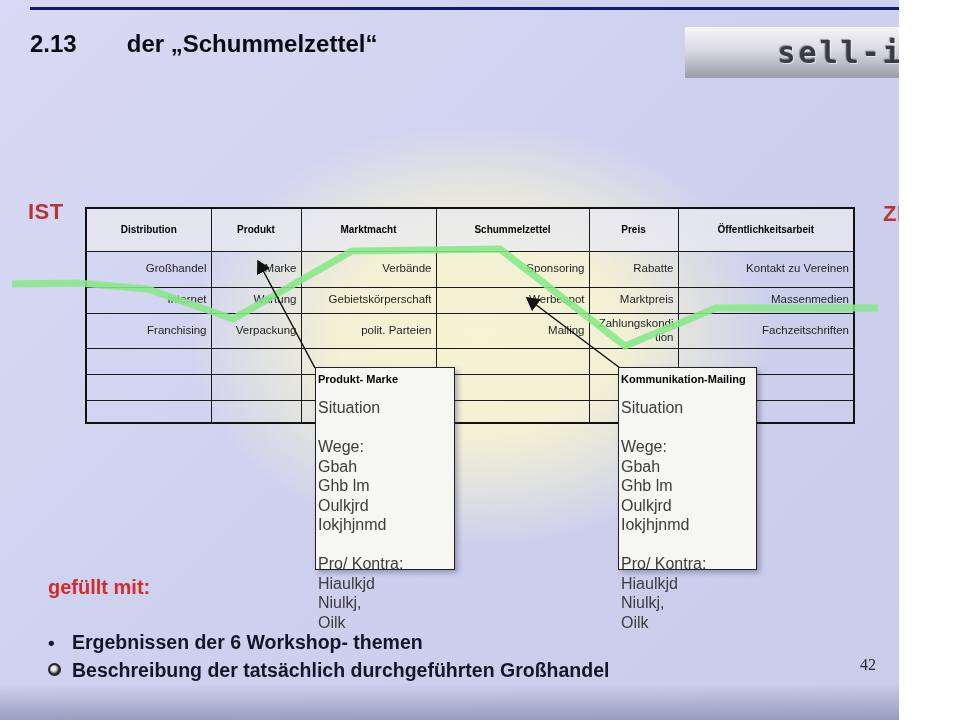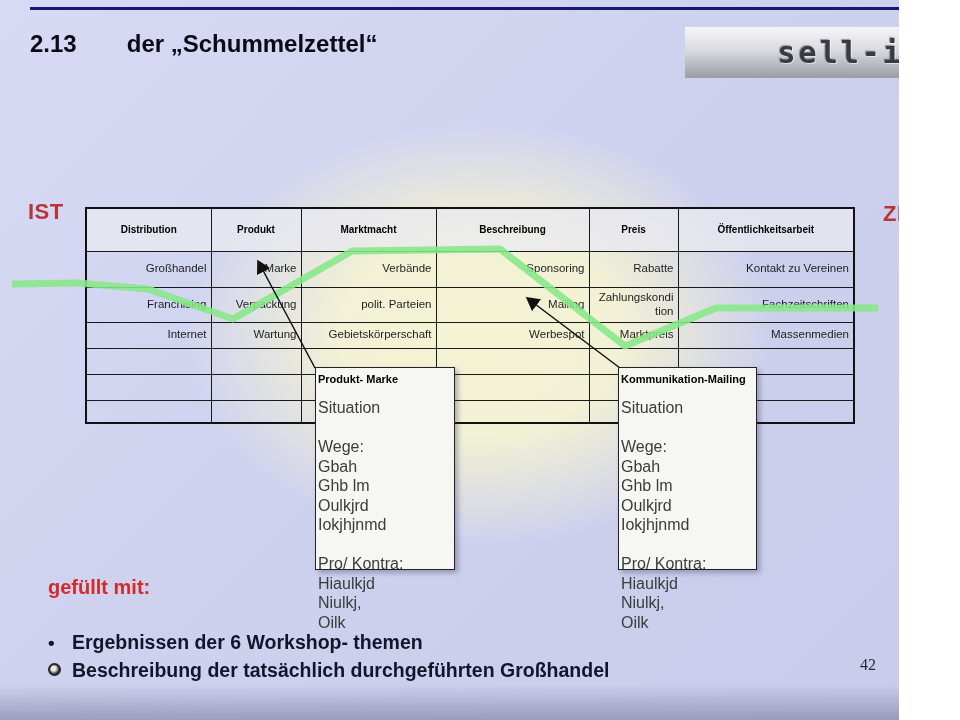--- a/index.html
+++ b/index.html
@@ -104,47 +104,47 @@
         <col style="width:135px">
       <col style="width:153px">
         <col style="width:89px">
         <col style="width:176px">
     </colgroup>
     <tbody>
         <tr style="height:43px">
       <th>Distribution</th>
       <th>Produkt</th>
       <th>Marktmacht</th>
-      <th>Beschreibung</th>
+      <th>Schummelzettel</th>
       <th>Preis</th>
       <th>Öffentlichkeitsarbeit</th>
     </tr>
     <tr style="height:36px">
       <td>Großhandel</td>
       <td>Marke</td>
       <td>Verbände</td>
       <td>Sponsoring</td>
       <td>Rabatte</td>
       <td>Kontakt zu Vereinen</td>
     </tr>
+    <tr style="height:26px">
+      <td>Internet</td>
+      <td>Wartung</td>
+      <td>Gebietskörperschaft</td>
+      <td>Werbespot</td>
+      <td>Marktpreis</td>
+      <td>Massenmedien</td>
+    </tr>
     <tr style="height:35px">
       <td>Franchising</td>
       <td>Verpackung</td>
       <td>polit. Parteien</td>
       <td>Mailing</td>
       <td>Zahlungskondition</td>
       <td>Fachzeitschriften</td>
-    </tr>
-    <tr style="height:26px">
-      <td>Internet</td>
-      <td>Wartung</td>
-      <td>Gebietskörperschaft</td>
-      <td>Werbespot</td>
-      <td>Marktpreis</td>
-      <td>Massenmedien</td>
     </tr>
     <tr style="height:26px">
       <td></td>
           <td></td>
       <td></td>
           <td></td>
       <td></td>
           <td></td>
     </tr>
     <tr style="height:26px">

